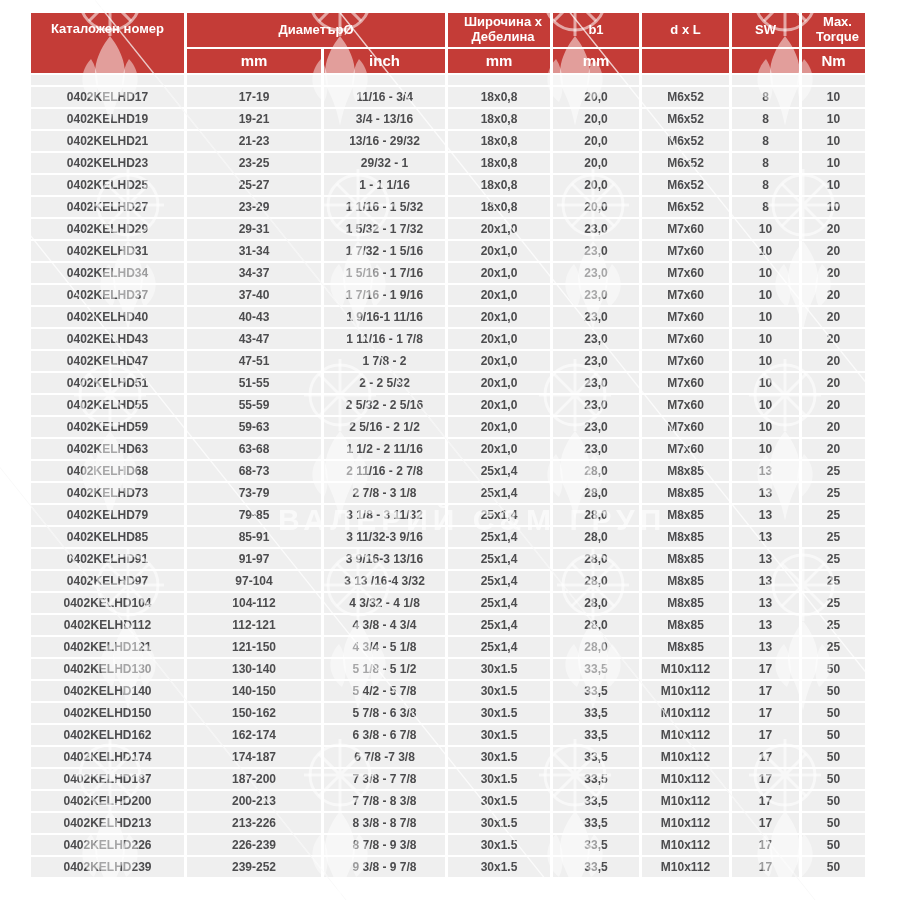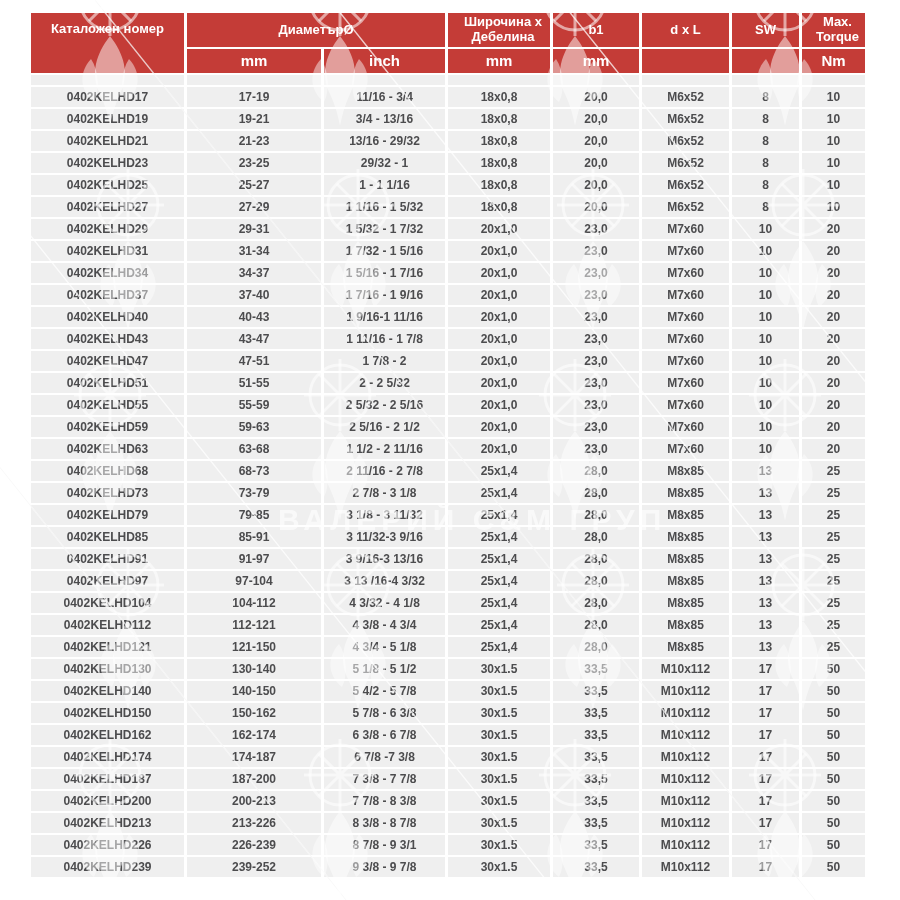--- a/index.html
+++ b/index.html
@@ -140,21 +140,21 @@
           <td>25-27</td>
           <td>1 - 1 1/16</td>
           <td>18x0,8</td>
           <td>20,0</td>
           <td>M6x52</td>
           <td>8</td>
           <td>10</td>
         </tr>
         <tr>
           <td>0402KELHD27</td>
-          <td>27-29</td>
+          <td>23-29</td>
           <td>1 1/16 - 1 5/32</td>
           <td>18x0,8</td>
           <td>20,0</td>
           <td>M6x52</td>
           <td>8</td>
           <td>10</td>
         </tr>
         <tr>
           <td>0402KELHD29</td>
           <td>29-31</td>
@@ -431,21 +431,21 @@
           <td>8 3/8 - 8 7/8</td>
           <td>30x1.5</td>
           <td>33,5</td>
           <td>M10x112</td>
           <td>17</td>
           <td>50</td>
         </tr>
         <tr>
           <td>0402KELHD226</td>
           <td>226-239</td>
-          <td>8 7/8 - 9 3/1</td>
+          <td>8 7/8 - 9 3/8</td>
           <td>30x1.5</td>
           <td>33,5</td>
           <td>M10x112</td>
           <td>17</td>
           <td>50</td>
         </tr>
         <tr>
           <td>0402KELHD239</td>
           <td>239-252</td>
           <td>9 3/8 - 9 7/8</td>

